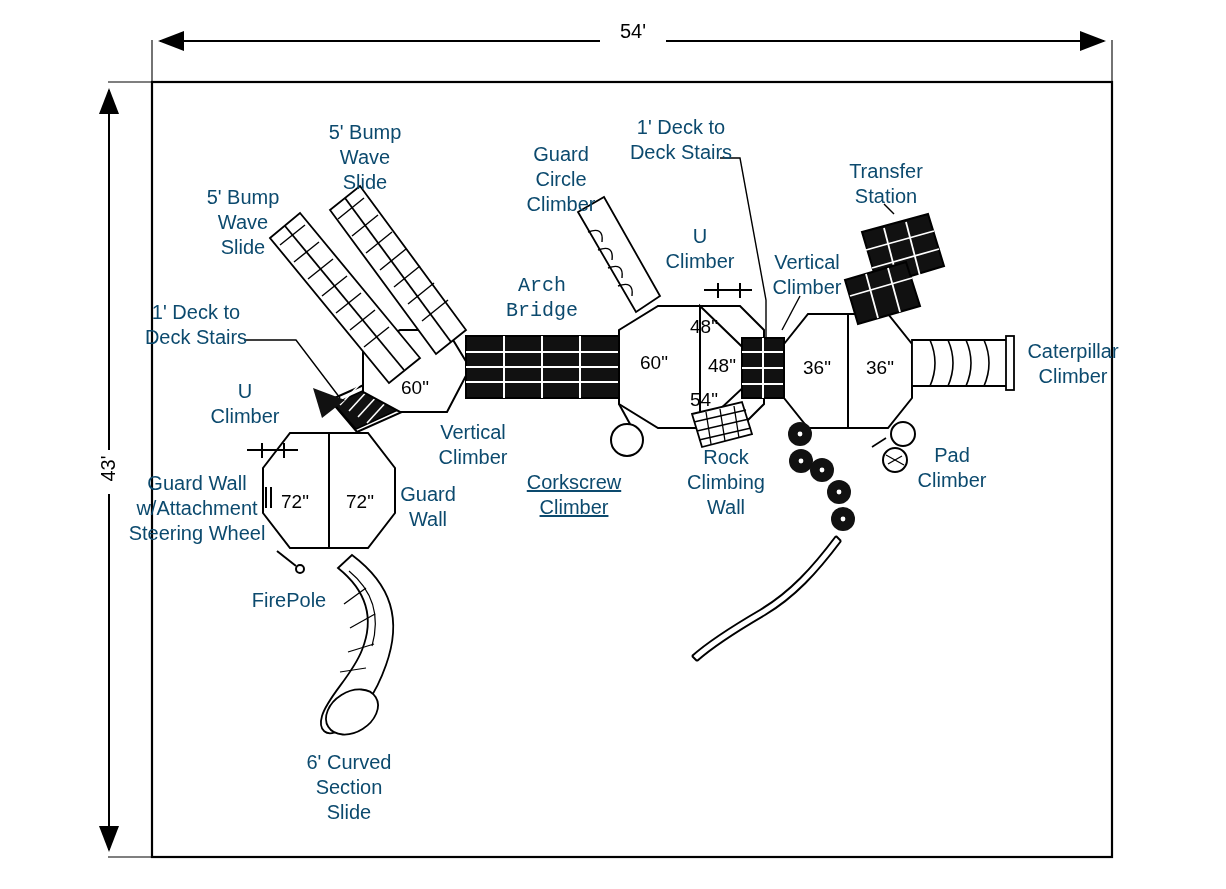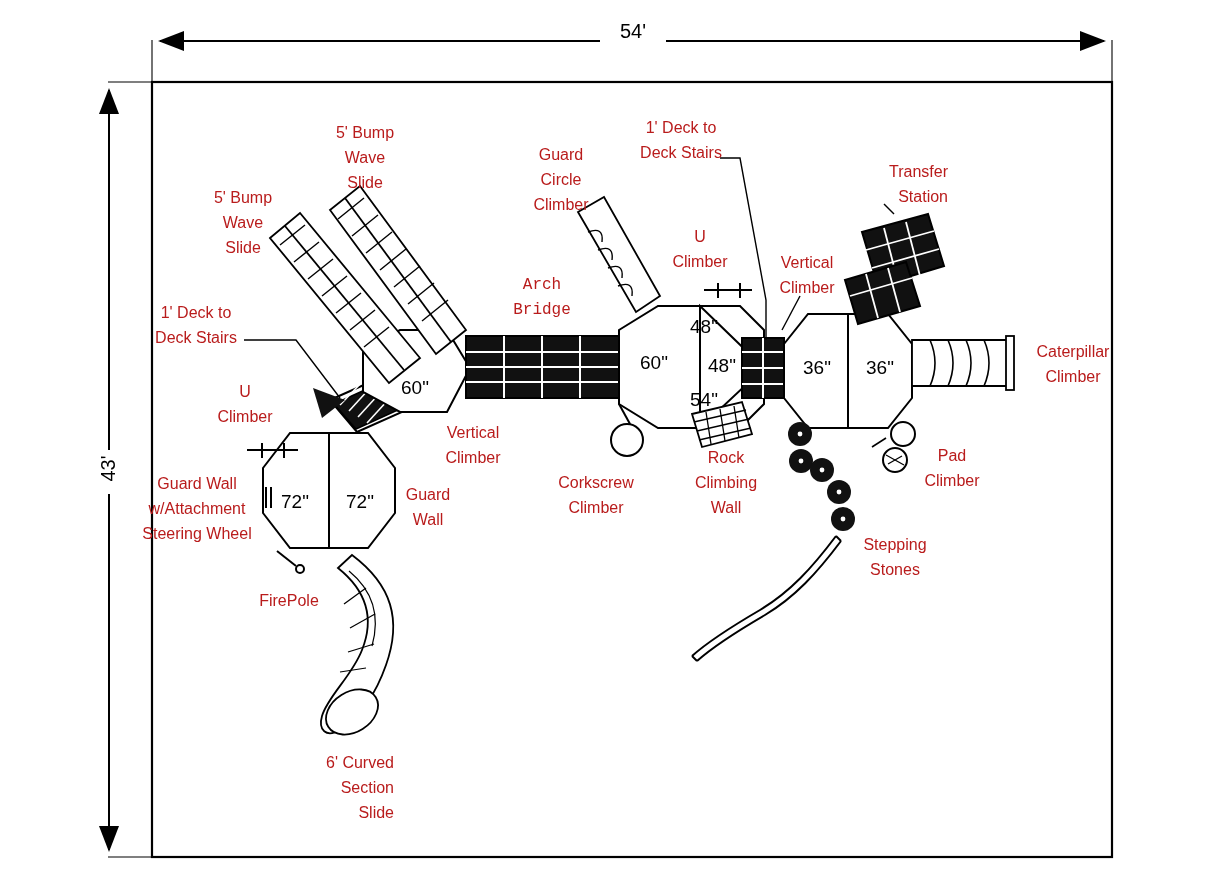--- a/index.html
+++ b/index.html
@@ -24,23 +24,23 @@
   }
   svg.layer {
     position: absolute;
     left: 0; top: 0;
     width: 1226px;
     height: 889px;
   }
   .lbl {
     position: absolute;
     font-family: "Liberation Sans", sans-serif;
-    font-size: 16px;
+    font-size: 20px;
     line-height: 25px;
-    color: #b91c1c;
+    color: #0c4a6e;
     text-align: center;
     white-space: pre-line;
     letter-spacing: 0px;
   }
   .dim-txt {
     position: absolute;
     font-family: "Liberation Sans", sans-serif;
     font-size: 20px;
     color: #000;
     text-align: center;
@@ -339,21 +339,21 @@
 Wave
 Slide</div>
 
   <div class="lbl" style="left:506px; top:142px; width:110px;">Guard
 Circle
 Climber</div>
 
   <div class="lbl" style="left:608px; top:115px; width:146px;">1' Deck to
 Deck Stairs</div>
 
-  <div class="lbl" style="left:824px; top:159px; width:124px;text-align:right;">Transfer
+  <div class="lbl" style="left:824px; top:159px; width:124px;">Transfer
 Station</div>
 
   <div class="lbl" style="left:650px; top:224px; width:100px;">U
 Climber</div>
 
   <div class="lbl" style="left:752px; top:250px; width:110px;">Vertical
 Climber</div>
 
   <div class="lbl" style="left:487px; top:273px; width:110px;font-family:Liberation Mono, monospace;">Arch
 Bridge</div>
@@ -370,33 +370,31 @@
   <div class="lbl" style="left:418px; top:420px; width:110px;">Vertical
 Climber</div>
 
   <div class="lbl" style="left:112px; top:471px; width:170px;">Guard Wall
 w/Attachment
 Steering Wheel</div>
 
   <div class="lbl" style="left:381px; top:482px; width:94px;">Guard
 Wall</div>
 
-  <div class="lbl" style="left:536px; top:470px; width:120px;">Corkscrew
+  <div class="lbl" style="left:514px; top:470px; width:120px;text-decoration:underline;">Corkscrew
 Climber</div>
 
   <div class="lbl" style="left:670px; top:445px; width:112px;text-align:center;">Rock
 Climbing
 Wall</div>
 
   <div class="lbl" style="left:902px; top:443px; width:100px;">Pad
 Climber</div>
 
-  <div class="lbl" style="left:840px; top:532px; width:110px;">Stepping
-Stones</div>
 
   <div class="lbl" style="left:238px; top:588px; width:102px;">FirePole</div>
 
-  <div class="lbl" style="left:272px; top:750px; width:122px;text-align:right;">6' Curved
+  <div class="lbl" style="left:288px; top:750px; width:122px;">6' Curved
 Section
 Slide</div>
 
 
 </div>
 
 </body></html>

